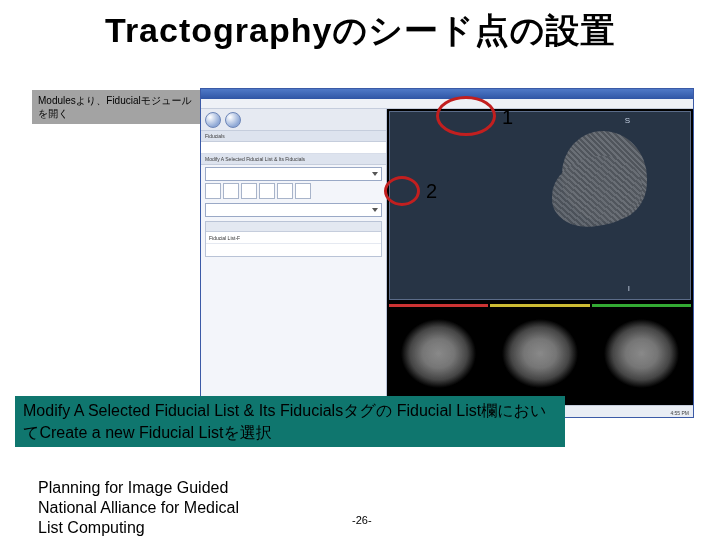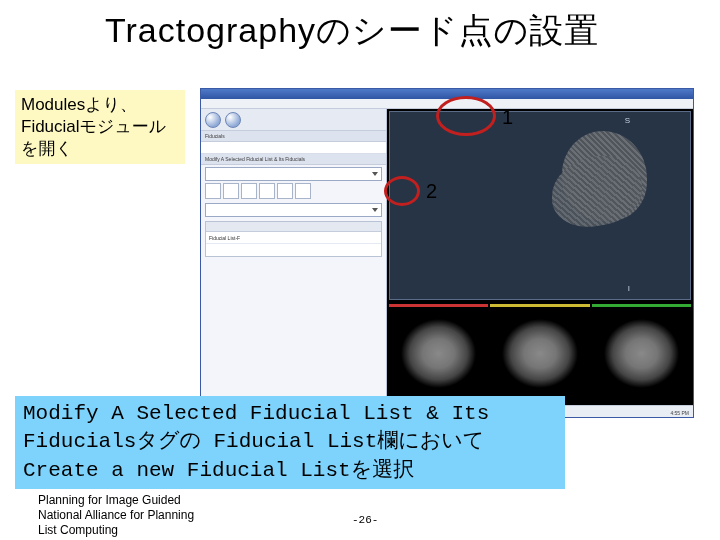--- a/index.html
+++ b/index.html
@@ -1,22 +1,22 @@
 <!DOCTYPE html>
 <html><head>
 <meta charset="utf-8">
 <style>
   * { margin: 0; padding: 0; box-sizing: border-box; }
   html, body { width: 720px; height: 540px; font-family: Arial, "Hiragino Sans", "Meiryo", sans-serif; background: #fff; overflow: hidden; }
   .slide { position: relative; width: 720px; height: 540px; }
 
-  .title { position: absolute; top: 8px; left: 105px; right: 10px; font-size: 34px; font-weight: 400; color: #000; letter-spacing: 1px; }
+  .title { position: absolute; top: 8px; left: 105px; right: 10px; font-size: 34px; font-weight: 700; color: #000; letter-spacing: 1px; }
 
   
-  .inst1 { position: absolute; top: 90px; left: 15px; width: 170px; background: #fef9c3; padding: 4px 6px; font-size: 17px; line-height: 1.3; }
+  .inst1 { position: absolute; top: 90px; left: 32px; width: 170px; background: #a3a3a3; padding: 4px 6px; font-size: 10px; line-height: 1.3; }
 
   
   .shot { position: absolute; top: 88px; left: 200px; width: 494px; height: 330px; border: 1px solid #3b5aa6; background: #e9edf4; }
   .shot-titlebar { height: 10px; background: linear-gradient(#4f79c7, #2f55a5); }
   .shot-menu { height: 10px; background: #eef1f6; border-bottom: 1px solid #c5cddc; }
   .shot-body { position: relative; width: 100%; height: calc(100% - 20px); display: flex; }
 
   .left-panel { width: 186px; height: 100%; background: #f3f5fa; border-right: 1px solid #b9c3d6; position: relative; }
   .lp-toolbar { height: 22px; background: #e6eaf2; border-bottom: 1px solid #c5cddc; display: flex; align-items: center; padding-left: 4px; gap: 4px; }
   .lp-toolbar .circ { width: 16px; height: 16px; border-radius: 50%; background: radial-gradient(circle at 30% 30%, #fff, #8fa9d6 70%); border: 1px solid #6d86b8; }
@@ -51,25 +51,25 @@
 
   
   .redcirc { position:absolute; border:3px solid #c21f1f; border-radius:50%; background:transparent; pointer-events:none; }
   .c1 { top: 96px; left: 436px; width: 60px; height: 40px; }
   .c2 { top: 176px; left: 384px; width: 36px; height: 30px; }
   .numlabel { position:absolute; font-size:20px; color:#000; font-weight:400; }
   .n1 { top: 106px; left: 502px; }
   .n2 { top: 180px; left: 426px; }
 
   
-  .inst2 { position: absolute; top: 396px; left: 15px; width: 550px; background:#7dd3fc; padding: 4px 8px; font-size:21px; line-height:1.35;font-family:Liberation Mono, monospace; }
+  .inst2 { position: absolute; top: 396px; left: 15px; width: 550px; background:#0f766e; padding: 4px 8px; font-size:16px; line-height:1.35; }
 
   
-  .footer { position:absolute; left: 38px; bottom: 2px; width: 250px; font-size:12px; line-height:1.25; color:#000; }
-  .pagenum { position:absolute; bottom: 14px; left: 352px; font-size: 11px; color:#000;font-family:Liberation Mono, monospace; }
+  .footer { position:absolute; left: 38px; bottom: 2px; width: 250px; font-size:16px; line-height:1.25; color:#000; }
+  .pagenum { position:absolute; bottom: 14px; left: 352px; font-size: 11px; color:#000; }
 
   
   .sys { position:absolute; right:4px; bottom:1px; font-size:5px; color:#444;}
 </style>
 </head>
 <body>
 
 <div class="slide">
 
   <div class="title">Tractographyのシード点の設置</div>
@@ -133,19 +133,19 @@
 
   <div class="redcirc c1"></div>
   <div class="numlabel n1">1</div>
   <div class="redcirc c2"></div>
   <div class="numlabel n2">2</div>
 
   <div class="inst2">Modify A Selected Fiducial List &amp; Its Fiducialsタグの Fiducial List欄においてCreate a new Fiducial Listを選択</div>
 
   <div class="footer">
     <div>Planning for Image Guided</div>
-    <div>National Alliance for Planning</div>
+    <div>National Alliance for Medical</div>
     <div>List Computing</div>
   </div>
 
   <div class="pagenum">-26-</div>
 
 </div>
 
 </body></html>

